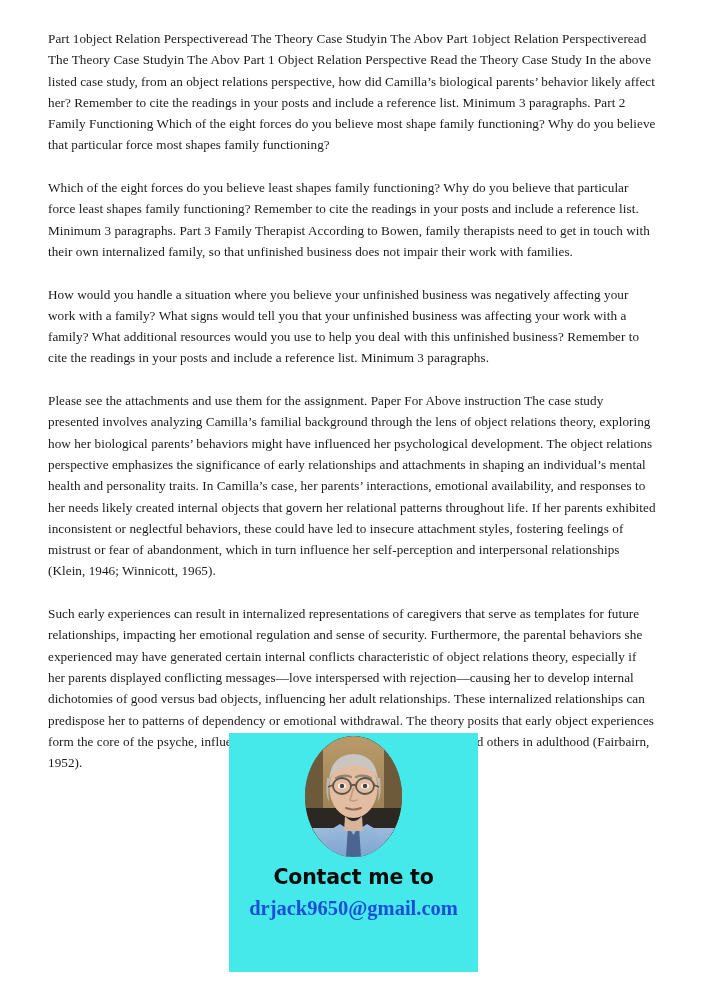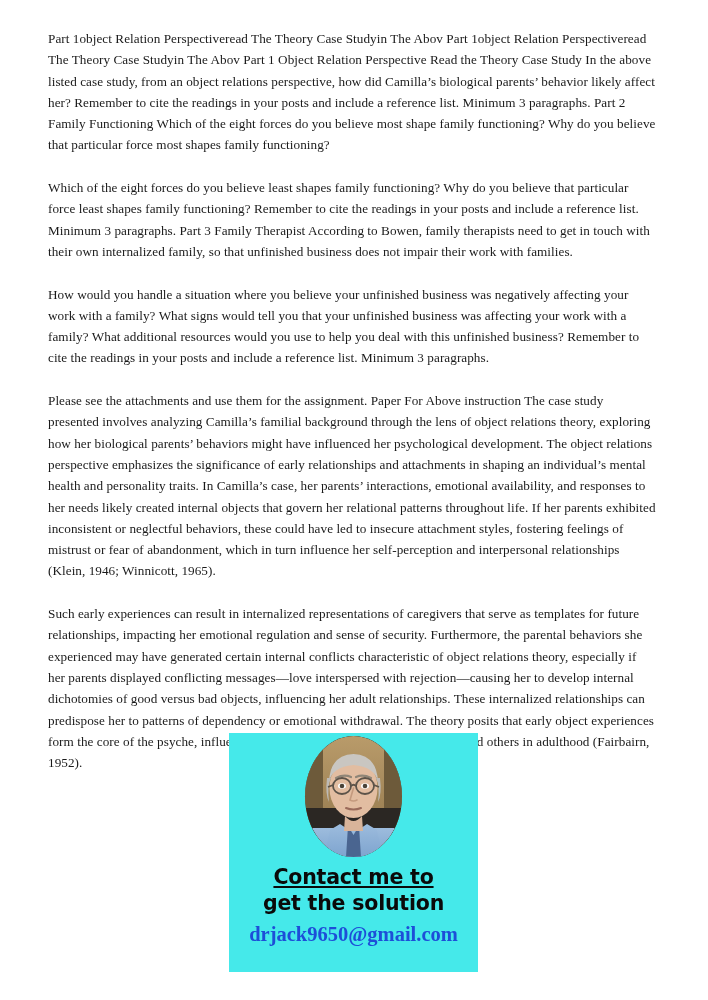--- a/index.html
+++ b/index.html
@@ -65,21 +65,21 @@
   .card-line {
     font-family: "DejaVu Sans", "Liberation Sans", sans-serif;
     font-weight: bold;
     font-size: 20.5px;
     line-height: 26px;
     color: #0a0a0a;
     text-align: center;
     letter-spacing: -0.2px;
     white-space: nowrap;
   }
-  .card-line.first { margin-top: 7px; text-decoration: underline; }
+  .card-line.first { margin-top: 7px; }
   .card-email {
     font-family: "Liberation Serif", "DejaVu Serif", serif;
     font-weight: bold;
     font-size: 20.5px;
     line-height: 26px;
     color: #1d4ed8;
     text-align: center;
     margin-top: 5px;
     white-space: nowrap;
   }
@@ -140,18 +140,17 @@
             <path d="M28 49 L23 51"></path>
             <path d="M69 49 L74 51"></path>
           </g>
           <path d="M48.5 52 L45 64 Q48.5 66 52 64" stroke="#c49a7e" stroke-width="1.6" fill="none" stroke-linecap="round"></path>
           <path d="M41 72 Q48.5 75 56 72" stroke="#9a6a5a" stroke-width="2" fill="none" stroke-linecap="round"></path>
         </g>
       </svg>
     </div>
 
     <div class="card-line first">Contact me to</div>
-    <div class="card-line">get the solution</div>
     <div class="card-email">drjack9650@gmail.com</div>
 
   </div>
 
 </div>
 
 </body></html>

